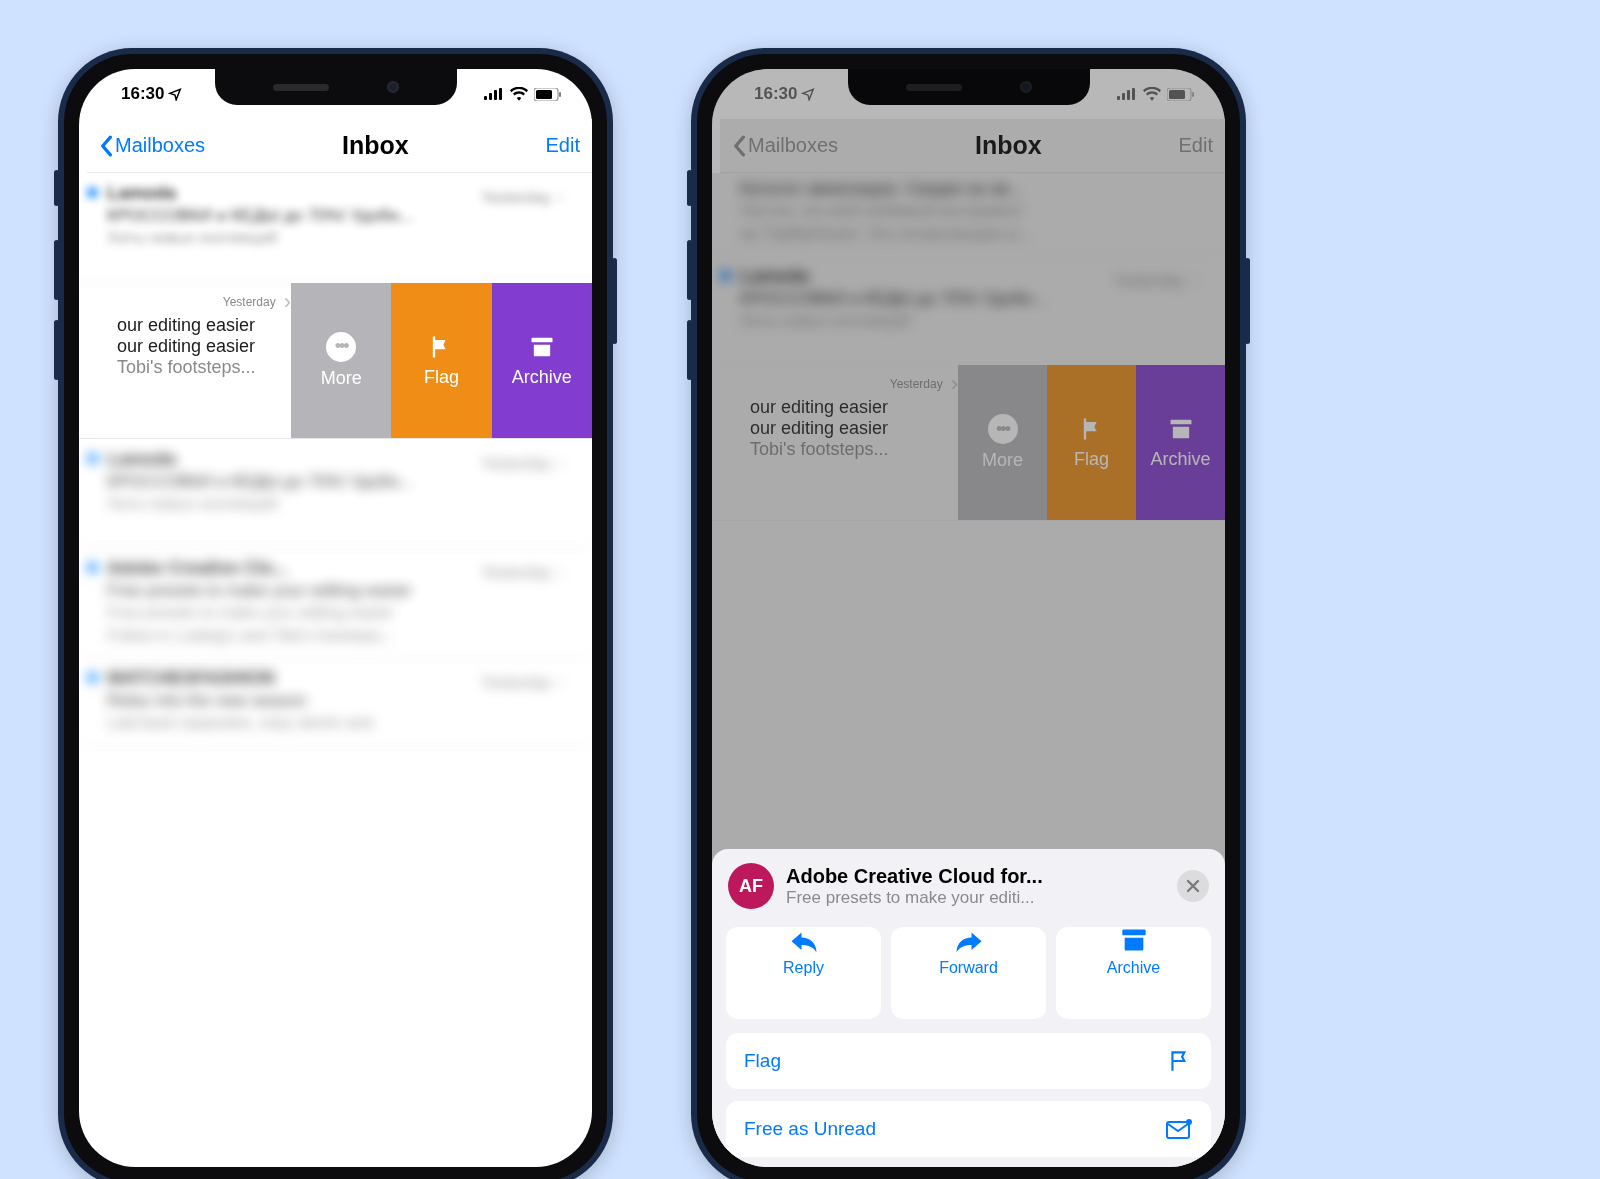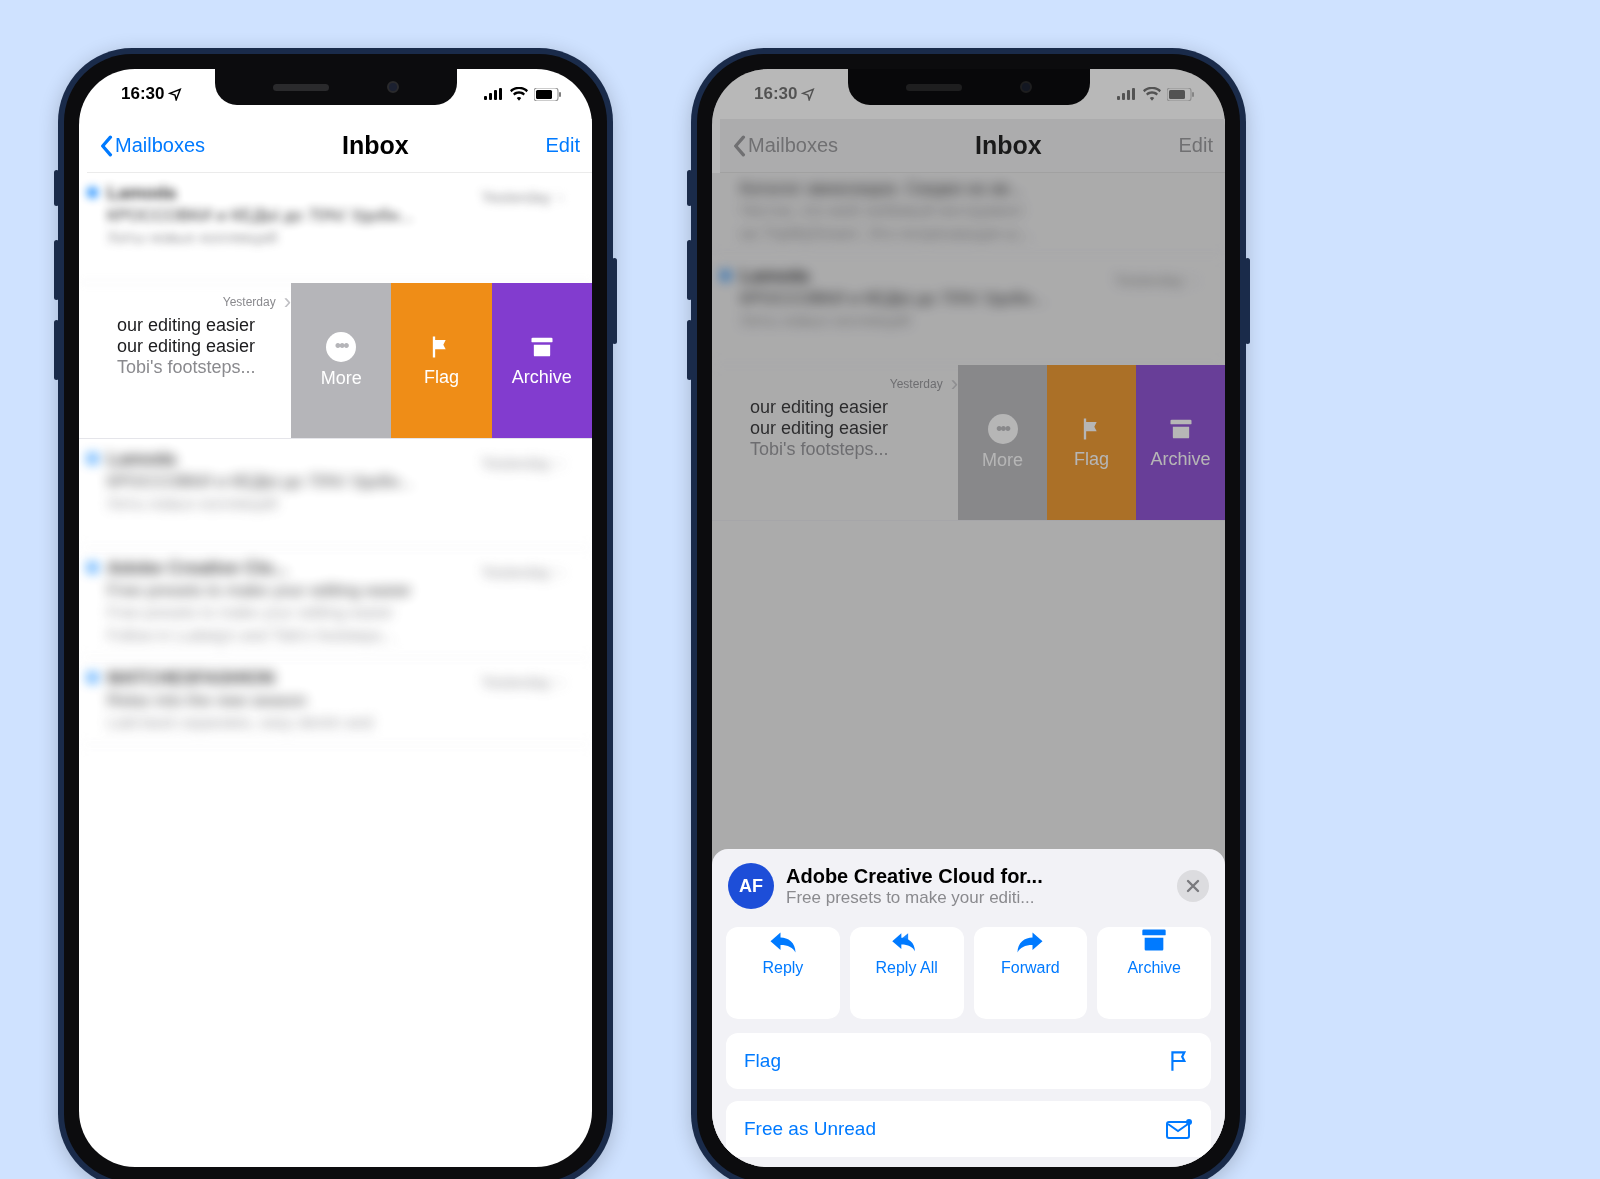--- a/index.html
+++ b/index.html
@@ -67,21 +67,21 @@
   .swipe-more{background:var(--swipe-gray);}
   .swipe-flag{background:var(--swipe-orange);}
   .swipe-arch{background:var(--swipe-purple);}
   .iconcircle{width:30px;height:30px;border-radius:50%;background:#fff;display:flex;align-items:center;justify-content:center;color:var(--swipe-gray);font-size:18px;letter-spacing:-2px;}
   .dimmed .swipe-row{opacity:.85;}
 
   
   .overlay{position:absolute;inset:0;background:rgba(0,0,0,.28);z-index:60;}
   .sheet{position:absolute;left:0;right:0;bottom:-30px;background:var(--sheet-bg);border-radius:16px 16px 0 0;z-index:70;padding-bottom:40px;}
   .sheet-head{display:flex;align-items:center;gap:12px;padding:14px 16px 18px 16px;}
-  .avatar{width:46px;height:46px;border-radius:50%;background:#1d4ed8;color:#fff;display:flex;align-items:center;justify-content:center;font-size:18px;font-weight:600;}
+  .avatar{width:46px;height:46px;border-radius:50%;background:#be185d;color:#fff;display:flex;align-items:center;justify-content:center;font-size:18px;font-weight:600;}
   .sheet-titles{flex:1;overflow:hidden;}
   .sheet-title{font-size:20px;font-weight:700;color:#000;white-space:nowrap;overflow:hidden;text-overflow:ellipsis;}
   .sheet-sub{font-size:17px;color:var(--gray-text);white-space:nowrap;overflow:hidden;text-overflow:ellipsis;}
   .sheet-close{width:32px;height:32px;border-radius:50%;background:#dcdcdf;color:#7a7a7e;display:flex;align-items:center;justify-content:center;font-size:17px;font-weight:700;}
   .sheet-actions{display:flex;gap:10px;padding:0 14px 14px 14px;}
   .sheet-tile{flex:1;background:#fff;border-radius:12px;height:92px;display:flex;flex-direction:column;align-items:center;justify-content:flex-start;gap:6px;color:var(--ios-blue);font-size:16px;font-weight:500;}
   .sheet-list{padding:0 14px;display:flex;flex-direction:column;gap:12px;}
   .sheet-item{height:56px;background:#fff;border-radius:12px;display:flex;align-items:center;justify-content:space-between;padding:0 18px;color:var(--ios-blue);font-size:19px;}
   .sheet-item .ico{color:var(--ios-blue);}
 
@@ -316,27 +316,20 @@
           </div>
         </div>
         <div class="sheet-actions">
           <div class="sheet-tile">
             <svg width="30" height="26" viewBox="0 0 24 20" fill="currentColor">
                   <path d="M10 4L2 11l8 7v-4c6 0 10 2 12 6 0-8-6-12-12-12V4z"></path>
                 </svg>
             <span>Reply</span>
           </div>
           <div class="sheet-tile">
-            <svg width="34" height="26" viewBox="0 0 30 20" fill="currentColor">
-                  <path d="M10 4L2 11l8 7v-4c6 0 10 2 12 6 0-8-6-12-12-12V4z"></path>
-                  <path d="M16 4l-6 5 6 5V4z" opacity=".9"></path>
-                </svg>
-            <span>Reply All</span>
-          </div>
-          <div class="sheet-tile">
             <svg width="30" height="26" viewBox="0 0 24 20" fill="currentColor">
                   <path d="M14 4l8 7-8 7v-4c-6 0-10 2-12 6 0-8 6-12 12-12V4z"></path>
                 </svg>
             <span>Forward</span>
           </div>
           <div class="sheet-tile">
             <svg width="28" height="26" viewBox="0 0 24 22" fill="currentColor">
                   <rect x="2" y="2" width="20" height="5" rx="1"></rect>
                   <path d="M4 9h16v10a1 1 0 01-1 1H5a1 1 0 01-1-1V9zm5 2h6v2H9v-2z"></path>
                 </svg>

